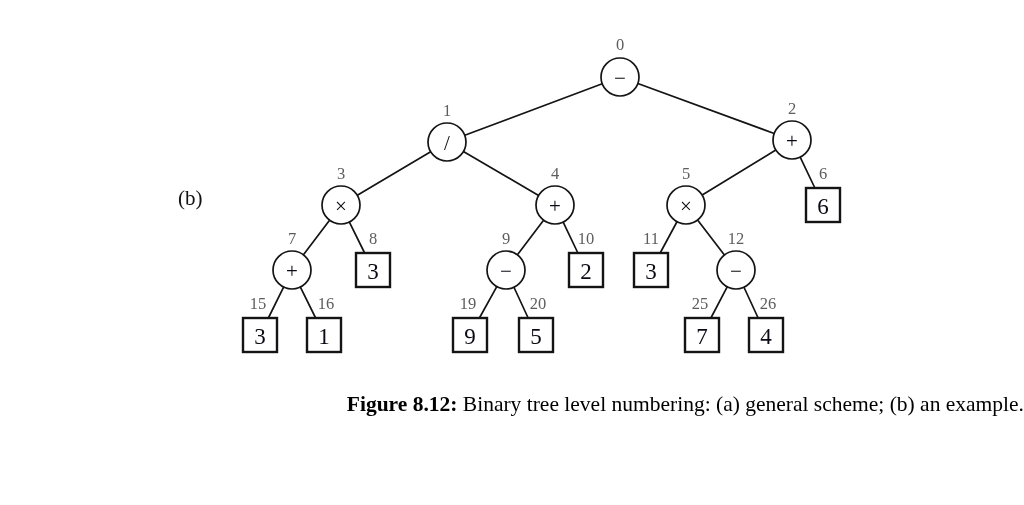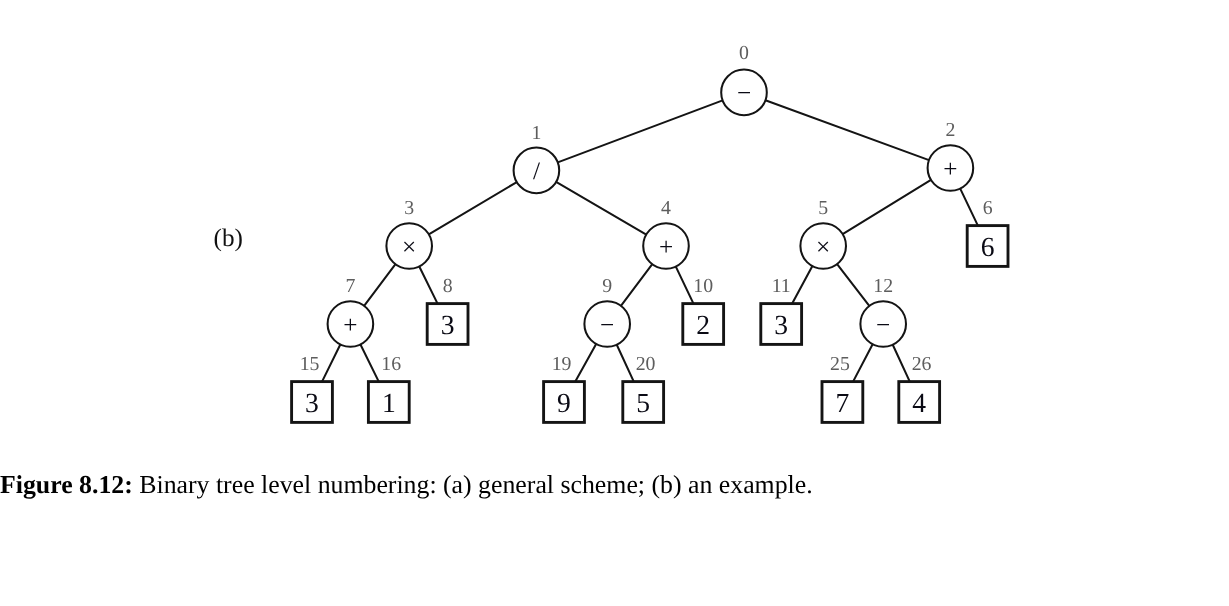--- a/index.html
+++ b/index.html
@@ -38,21 +38,21 @@
     font-family: "Liberation Serif", "DejaVu Serif", serif;
     color: #111111;
     letter-spacing: 0px;
     white-space: nowrap;
   }
   .figure-caption {
     position: absolute;
     left: 0px;
     top: 392px;
     width: 1024px;
-    text-align: left;
+    text-align: right;
     font-family: "Liberation Serif", "DejaVu Serif", serif;
     font-size: 21.5px;
     color: #000000;
     white-space: nowrap;
   }
   .figure-caption .cap-label {
     font-weight: bold;
   }
   .edge {
     stroke: #141414;

